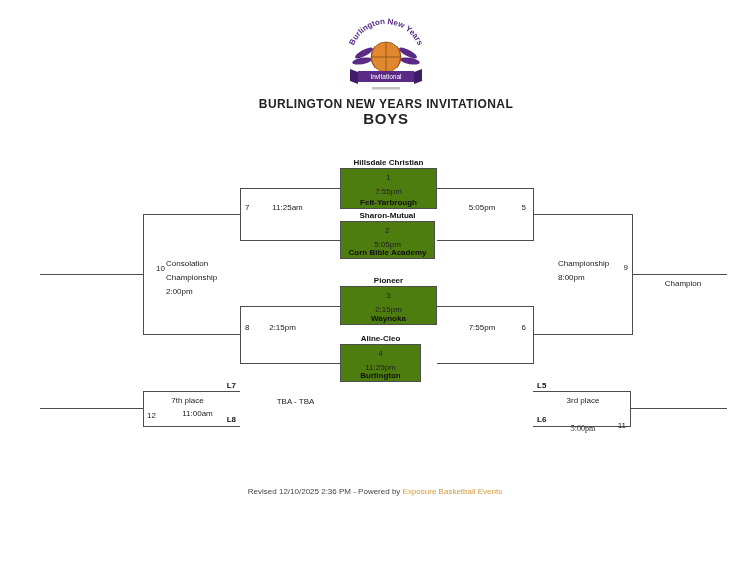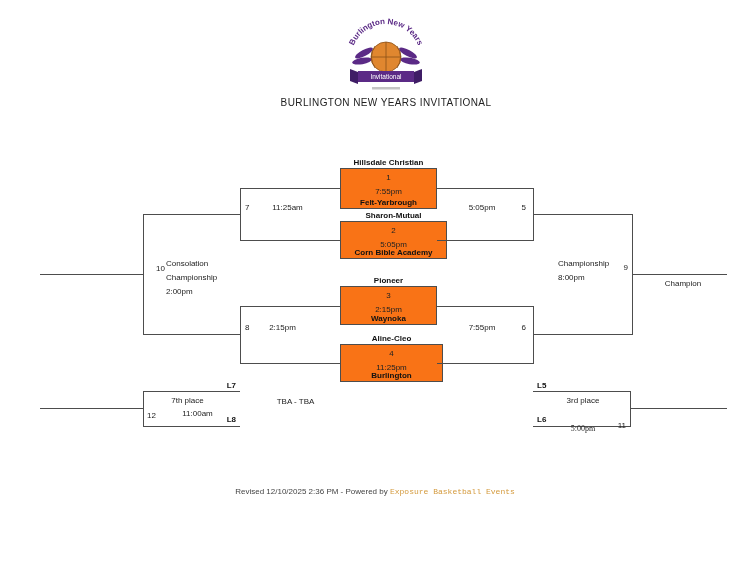--- a/index.html
+++ b/index.html
@@ -1,35 +1,35 @@
 <!DOCTYPE html>
 <html><head>
 <meta charset="utf-8">
 <style>
   * { margin:0; padding:0; box-sizing:border-box; }
   html,body { background:#ffffff; }
   body { font-family:"Liberation Sans", sans-serif; }
   .page { position:relative; width:750px; height:580px; background:#fff; margin:0 auto; overflow:hidden; color:#333; }
   .hline { position:absolute; height:0; border-top:1px solid #4d4d4d; }
   .vline { position:absolute; width:0; border-left:1px solid #4d4d4d; }
-  .gamebox { position:absolute; border:1px solid #4d4d4d; text-align:center; background:#f97316; }
+  .gamebox { position:absolute; border:1px solid #4d4d4d; text-align:center; background:#4d7c0f; }
   .gnum  { font-size:8px; margin-top:4px; color:#222; }
   .gtime { font-size:8px; margin-top:5px; color:#222; }
   .team { font-size:8px; font-weight:bold; color:#111; white-space:nowrap; }
   .team-top { position:absolute; left:-20px; right:-20px; bottom:100%; margin-bottom:2px; text-align:center; }
   .team-bottom { position:absolute; left:-20px; right:-20px; bottom:1px; text-align:center; }
   .lbl { position:absolute; font-size:8px; color:#222; white-space:nowrap; }
   .center { text-align:center; }
   .right { text-align:right; }
   .seed { font-weight:bold; color:#111; }
-  .title { position:absolute; top:97px; left:86px; width:600px; text-align:center; font-size:10px; letter-spacing:.4px; color:#222; }
+  .title { position:absolute; top:97px; left:86px; width:600px; text-align:center; font-size:12px; letter-spacing:.4px; color:#222;font-weight:bold; }
   .division { position:absolute; top:110px; left:86px; width:600px; text-align:center; font-size:15px; font-weight:bold; letter-spacing:.8px; color:#222; }
   .logo { position:absolute; left:336px; top:12px; width:100px; height:82px; }
   .footer { position:absolute; top:487px; left:0; width:100%; text-align:center; font-size:8px; color:#444; }
-  .footer .powered-link { color:#d49a3d; cursor:pointer;font-family:Liberation Mono, monospace; }
+  .footer .powered-link { color:#d49a3d; cursor:pointer; }
 </style>
 </head>
 <body>
 
 <div class="page">
 
   <div class="logo">
     <svg width="100" height="82" viewBox="0 0 100 82">
       <defs>
         <path id="arcpath" d="M 15,47 A 35,35 0 0 1 85,47"></path>
@@ -51,43 +51,44 @@
         <path d="M14,57 L22,60 L22,72 L14,69 Z" fill="#3f1d66"></path>
         <path d="M86,57 L78,60 L78,72 L86,69 Z" fill="#3f1d66"></path>
         <rect x="22" y="59" width="56" height="11" fill="#5b2a86"></rect>
         <text x="50" y="67" font-size="6.5" fill="#ffffff" text-anchor="middle">Invitational</text>
       </g>
       <rect x="36" y="75" width="28" height="2.5" fill="#c4c4c4"></rect>
     </svg>
   </div>
 
   <div class="title">BURLINGTON NEW YEARS INVITATIONAL</div>
+  <div class="division">BOYS</div>
 
   <div class="gamebox" style="left:340px; top:168px; width:97px; height:41px;">
     <div class="team team-top">Hillsdale Christian</div>
     <div class="gnum">1</div>
     <div class="gtime">7:55pm</div>
     <div class="team team-bottom">Felt-Yarbrough</div>
   </div>
 
-  <div class="gamebox" style="left:340px; top:221px; width:107px; height:38px;">
+  <div class="gamebox" style="left:340px; top:221px; width:95px; height:38px;">
     <div class="team team-top">Sharon-Mutual</div>
     <div class="gnum">2</div>
     <div class="gtime">5:05pm</div>
     <div class="team team-bottom">Corn Bible Academy</div>
   </div>
 
   <div class="gamebox" style="left:340px; top:286px; width:97px; height:39px;">
     <div class="team team-top">Pioneer</div>
     <div class="gnum">3</div>
     <div class="gtime">2:15pm</div>
     <div class="team team-bottom">Waynoka</div>
   </div>
 
-  <div class="gamebox" style="left:340px; top:344px; width:103px; height:38px;">
+  <div class="gamebox" style="left:340px; top:344px; width:81px; height:38px;">
     <div class="team team-top">Aline-Cleo</div>
     <div class="gnum">4</div>
     <div class="gtime">11:25pm</div>
     <div class="team team-bottom">Burlington</div>
   </div>
 
   <div class="hline" style="left:437px; top:188px; width:96px;"></div>
   <div class="hline" style="left:437px; top:240px; width:96px;"></div>
   <div class="vline" style="left:533px; top:188px; height:53px;"></div>
   <div class="hline" style="left:533px; top:214px; width:99px;"></div>

